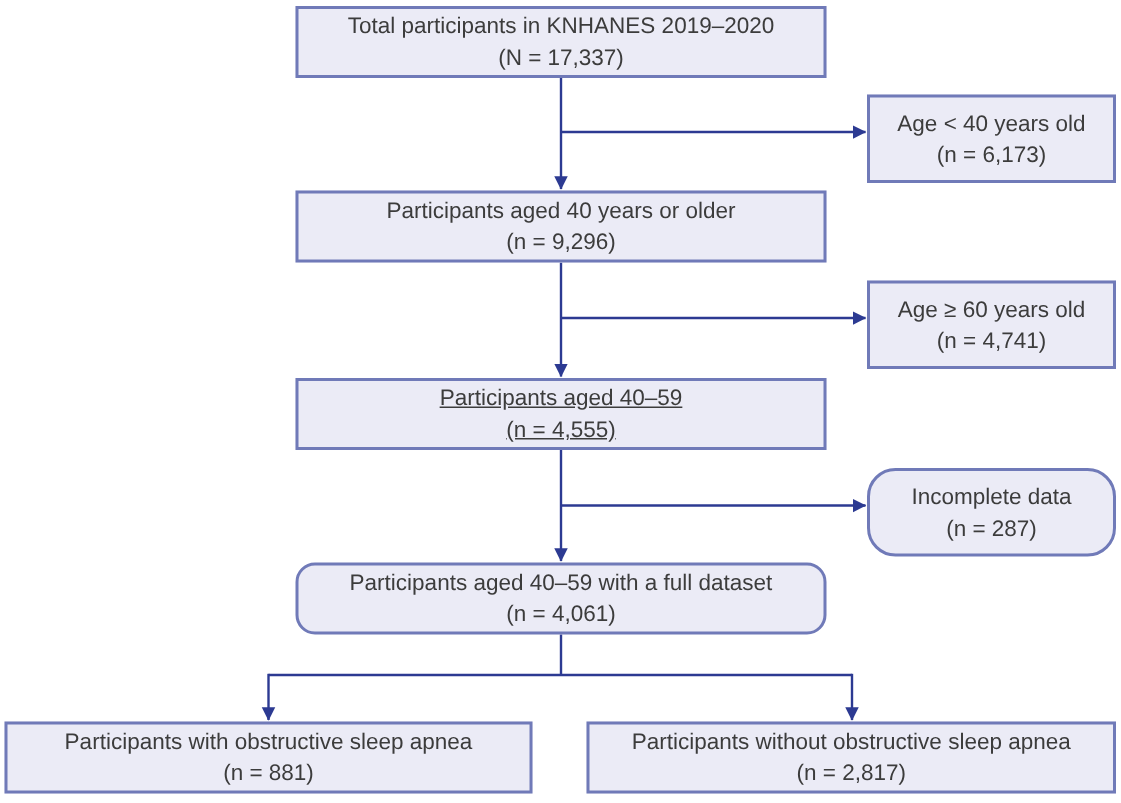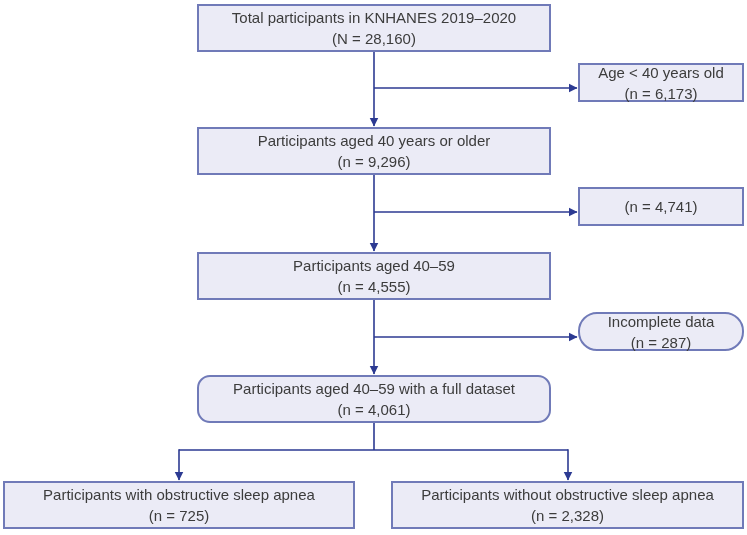--- a/index.html
+++ b/index.html
@@ -40,25 +40,25 @@
     color: #3c3c3c;
     font-size: 15px;
     line-height: 21px;
   }
   .box .line { white-space: nowrap; }
 
   
   .main-box { left: 197px; width: 354px; height: 48px; }
   #box-total    { top: 4px; }
   #box-aged40   { top: 127px; }
-  #box-aged4059 { top: 252px; }
+  #box-aged4059 { top: 252px; text-decoration: underline; }
   #box-full     { top: 375px; border-radius: 13px; }
 
   
-  .side-box { left: 578px; width: 166px; height: 39px; }
+  .side-box { left: 578px; width: 166px; height: 59px; }
   #box-under40    { top: 63px; }
   #box-over60     { top: 187px; }
   #box-incomplete { top: 312px; border-radius: 19px; }
 
   
   .bottom-box { top: 481px; height: 48px; text-align: right; }
   #box-osa    { left: 3px;   width: 352px; }
   #box-no-osa { left: 391px; width: 353px; }
 </style>
 </head>
@@ -82,55 +82,56 @@
     <line x1="374" y1="300" x2="374" y2="374" marker-end="url(#ah)"></line>
     <line x1="374" y1="337" x2="577" y2="337" marker-end="url(#ah)"></line>
 
     <path class="connector" d="M374 423 L374 450 M179 450 L568 450"></path>
     <line x1="179" y1="449.2" x2="179" y2="480" marker-end="url(#ah)"></line>
     <line x1="568" y1="449.2" x2="568" y2="480" marker-end="url(#ah)"></line>
   </svg>
 
   <div class="box main-box" id="box-total">
     <span class="line">Total participants in KNHANES 2019–2020</span>
-    <span class="line">(N = 28,160)</span>
+    <span class="line">(N = 17,337)</span>
   </div>
 
   <div class="box side-box" id="box-under40">
     <span class="line">Age &lt; 40 years old</span>
     <span class="line">(n = 6,173)</span>
   </div>
 
   <div class="box main-box" id="box-aged40">
     <span class="line">Participants aged 40 years or older</span>
     <span class="line">(n = 9,296)</span>
   </div>
 
   <div class="box side-box" id="box-over60">
+    <span class="line">Age ≥ 60 years old</span>
     <span class="line">(n = 4,741)</span>
   </div>
 
   <div class="box main-box" id="box-aged4059">
     <span class="line">Participants aged 40–59</span>
     <span class="line">(n = 4,555)</span>
   </div>
 
   <div class="box side-box" id="box-incomplete">
     <span class="line">Incomplete data</span>
     <span class="line">(n = 287)</span>
   </div>
 
   <div class="box main-box" id="box-full">
     <span class="line">Participants aged 40–59 with a full dataset</span>
     <span class="line">(n = 4,061)</span>
   </div>
 
   <div class="box bottom-box" id="box-osa">
     <span class="line">Participants with obstructive sleep apnea</span>
-    <span class="line">(n = 725)</span>
+    <span class="line">(n = 881)</span>
   </div>
 
   <div class="box bottom-box" id="box-no-osa">
     <span class="line">Participants without obstructive sleep apnea</span>
-    <span class="line">(n = 2,328)</span>
+    <span class="line">(n = 2,817)</span>
   </div>
 
 </div>
 
 </body></html>

